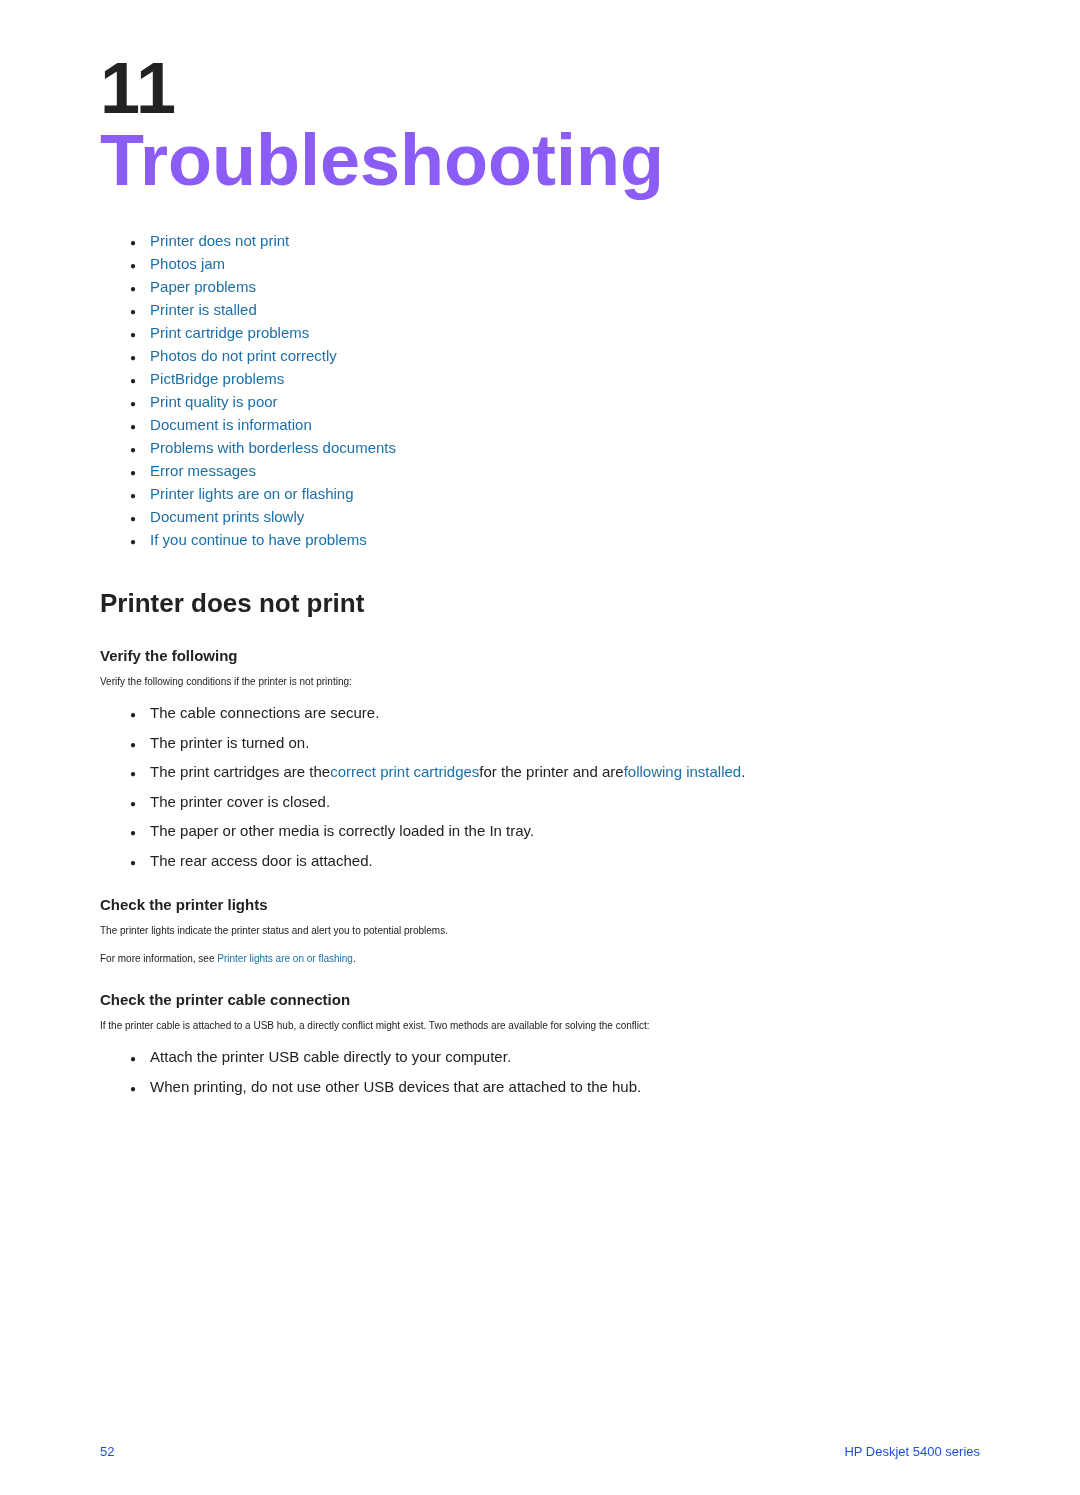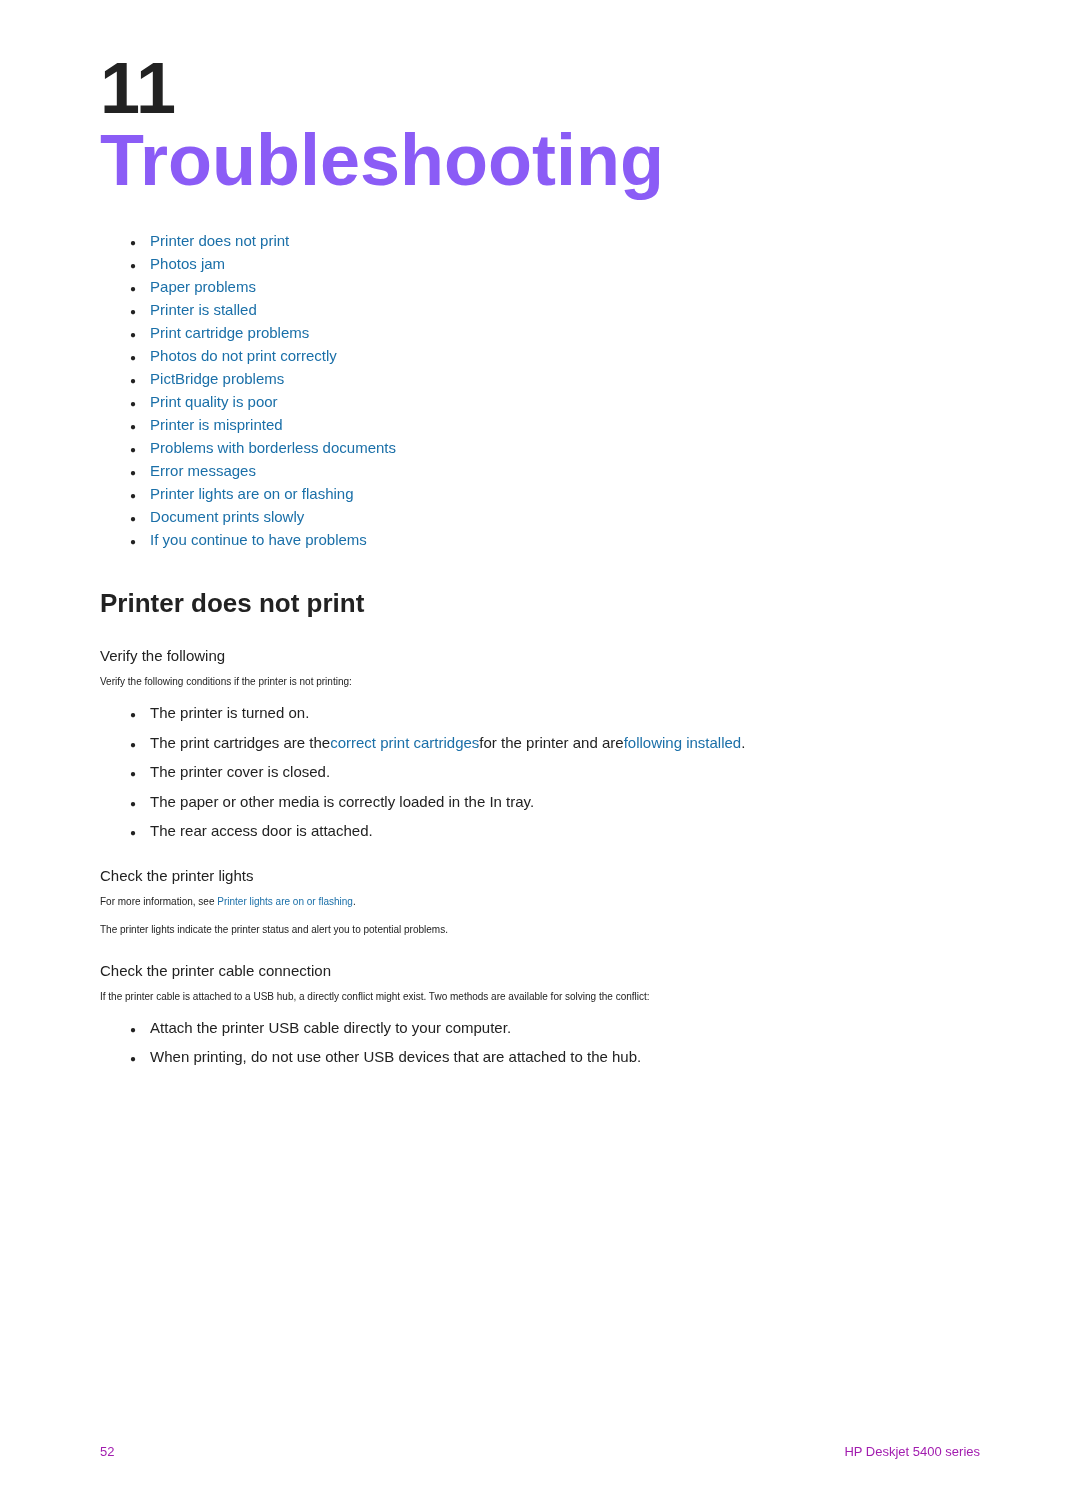--- a/index.html
+++ b/index.html
@@ -56,21 +56,21 @@
     }
     .section-title {
       font-size: 26px;
       font-weight: bold;
       color: #222;
       margin-bottom: 28px;
       margin-top: 10px;
     }
     .subsection-title {
       font-size: 15px;
-      font-weight: normal;
+      font-weight: bold;
       color: #222;
       margin-bottom: 10px;
       margin-top: 24px;
     }
     .body-text {
       font-size: 10px;
       color: #222;
       line-height: 1.6;
       margin-bottom: 12px;
     }
@@ -97,21 +97,21 @@
       text-decoration: none;
     }
     .footer {
       position: absolute;
       bottom: 36px;
       left: 100px;
       right: 100px;
       display: flex;
       justify-content: space-between;
       font-size: 13px;
-      color: #a21caf;
+      color: #1d4ed8;
     }
   </style>
 </head>
 <body>
 
 <div class="page-header">
   <span class="chapter-number">11</span>
   <span class="chapter-title">Troubleshooting</span>
 </div>
 
@@ -134,21 +134,21 @@
     <li>
       <a href="#photos-do-not-print-correctly">Photos do not print correctly</a>
     </li>
     <li>
       <a href="#pictbridge-problems">PictBridge problems</a>
     </li>
     <li>
       <a href="#print-quality-is-poor">Print quality is poor</a>
     </li>
     <li>
-      <a href="#document-is-misprinted">Printer is misprinted</a>
+      <a href="#document-is-misprinted">Document is information</a>
     </li>
     <li>
       <a href="#borderless-documents">Problems with borderless documents</a>
     </li>
     <li>
       <a href="#error-messages">Error messages</a>
     </li>
     <li>
       <a href="#printer-lights">Printer lights are on or flashing</a>
     </li>
@@ -160,34 +160,35 @@
     </li>
   </ul>
 
 <div>
   <h2 class="section-title">Printer does not print</h2>
 
   <div>
     <p class="subsection-title">Verify the following</p>
     <p class="body-text">Verify the following conditions if the printer is not printing:</p>
     <ul class="bullet-list" id="verify-list">
+        <li>The cable connections are secure.</li>
         <li>The printer is turned on.</li>
         <li>The print cartridges are the <a class="inline-link" href="#correct-cartridges">correct print cartridges</a> for the printer and are <a class="inline-link" href="#properly-installed">following installed</a>.</li>
         <li>The printer cover is closed.</li>
         <li>The paper or other media is correctly loaded in the In tray.</li>
         <li>The rear access door is attached.</li>
       </ul>
   </div>
 
   <div>
     <p class="subsection-title">Check the printer lights</p>
+    <p class="body-text">The printer lights indicate the printer status and alert you to potential problems.</p>
     <p class="body-text">
       <span>For more information, see </span><a class="inline-link" href="#printer-lights">Printer lights are on or flashing</a><span>.</span>
     </p>
-    <p class="body-text">The printer lights indicate the printer status and alert you to potential problems.</p>
   </div>
 
   <div>
     <p class="subsection-title">Check the printer cable connection</p>
     <p class="body-text">If the printer cable is attached to a USB hub, a directly conflict might exist. Two methods are available for solving the conflict:</p>
     <ul class="bullet-list" id="cable-list">
     <li>Attach the printer USB cable directly to your computer.</li>
         <li>When printing, do not use other USB devices that are attached to the hub.</li>
       </ul>
   </div>

